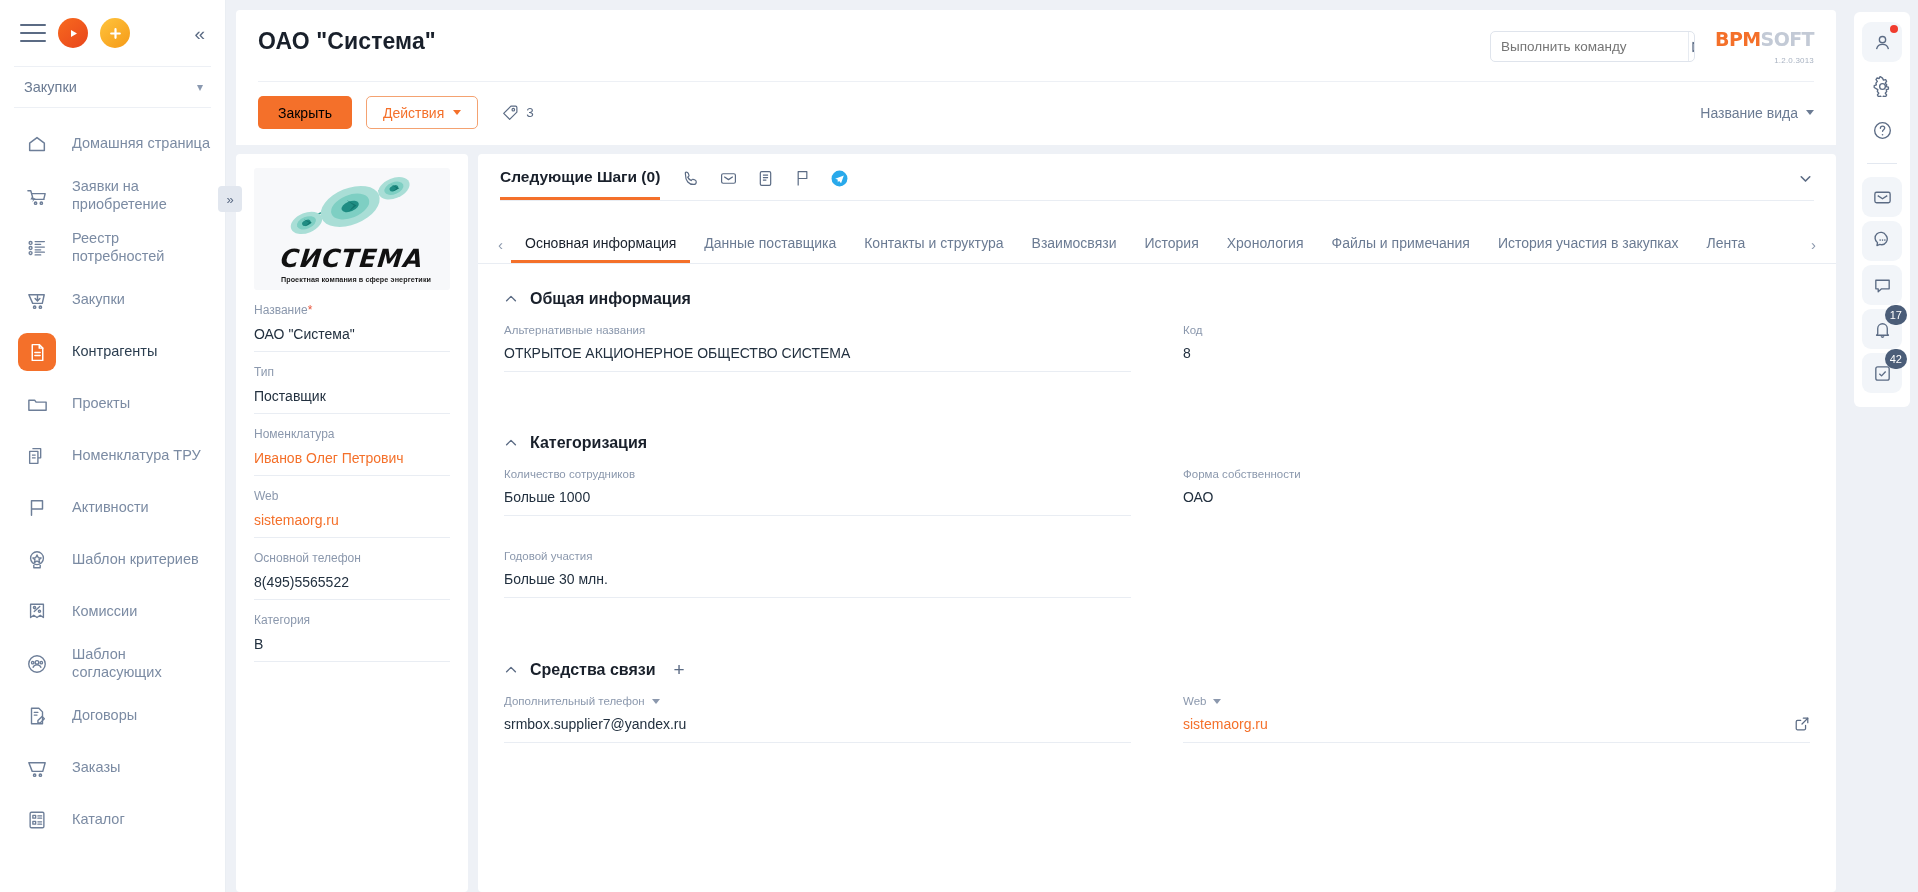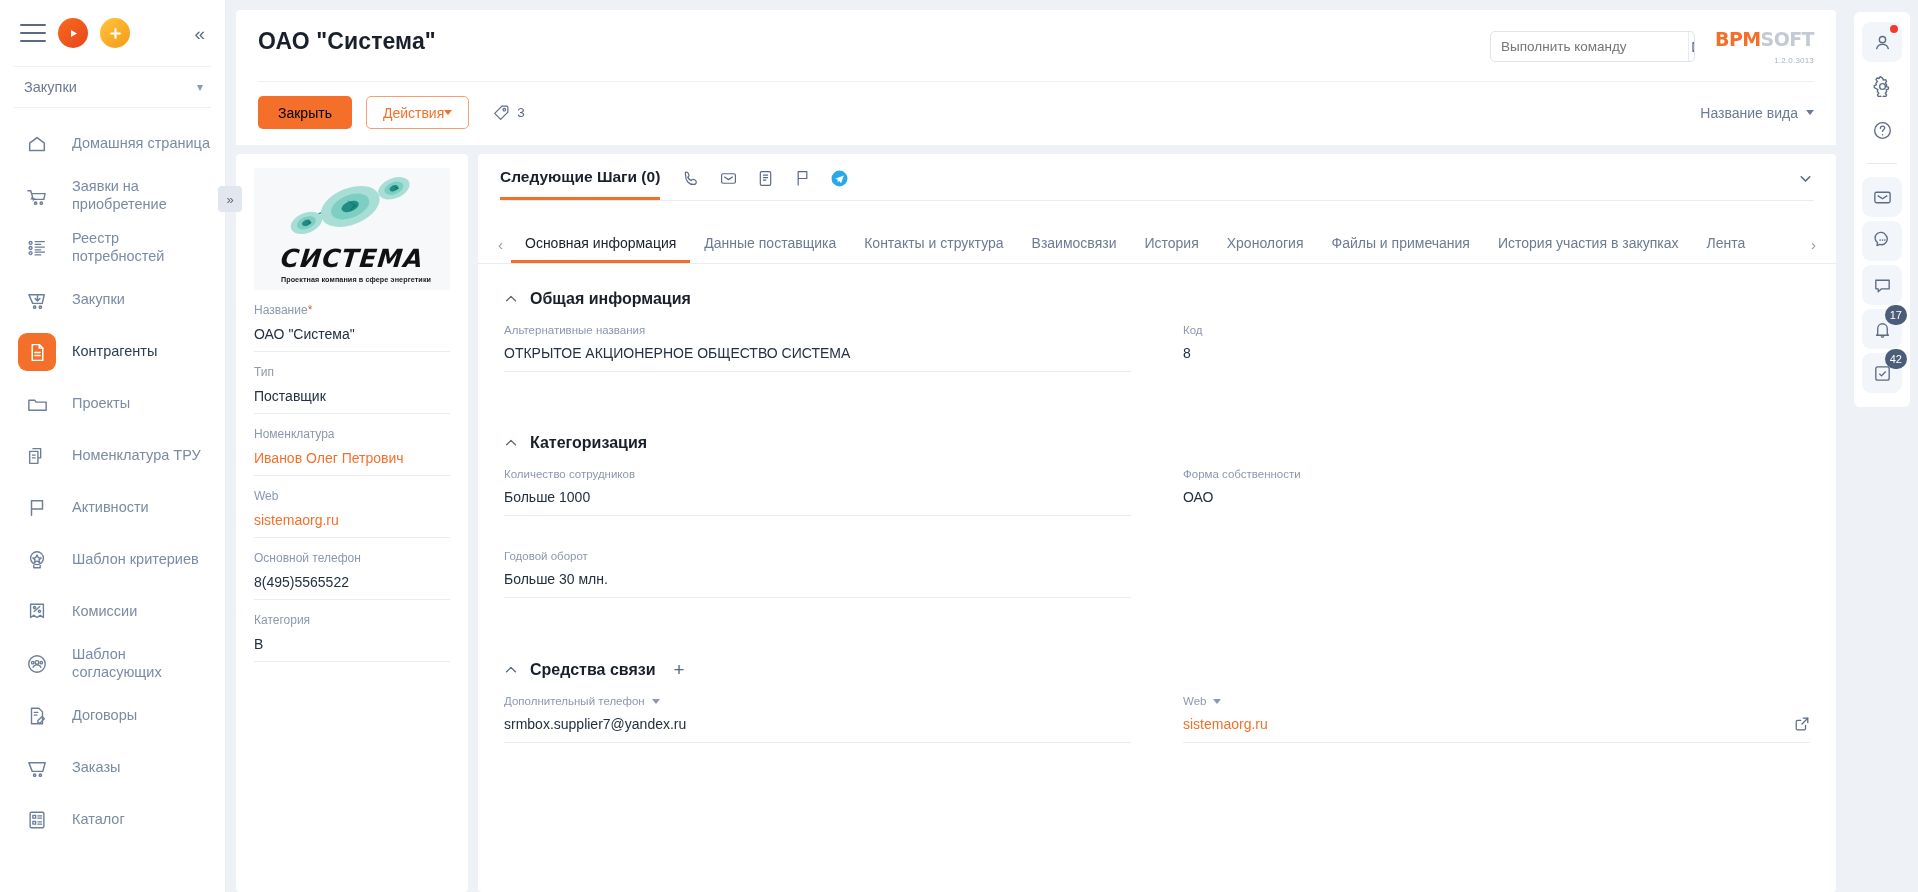--- a/index.html
+++ b/index.html
@@ -74,21 +74,21 @@
   .brand-ver { font-size: 8px; color: #a9b3c2; margin-top: 6px; letter-spacing: .2px; }
 
   .hdr-sep { height: 1px; background: #edf0f5; }
   .hdr-row2 { display: flex; align-items: center; padding: 14px 0 16px 0; gap: 14px; }
   .btn-primary {
     background: #f4702a; color: #000000; border: 0; border-radius: 5px;
     height: 33px; padding: 0 20px; font-size: 14px; cursor: pointer; font-family: "Liberation Sans", sans-serif;
   }
   .btn-outline {
     background: #fff; color: #f4702a; border: 1px solid #f4a271; border-radius: 5px;
-    height: 33px; padding: 0 16px; font-size: 14px; cursor: pointer; display: flex; align-items: center; 
+    height: 33px; padding: 0 16px; font-size: 14px; cursor: pointer; display: flex; align-items: center; gap: 9px;
     font-family: "Liberation Sans", sans-serif;
   }
   .caret-d { width: 0; height: 0; border-left: 4.5px solid transparent; border-right: 4.5px solid transparent; border-top: 5px solid currentColor; }
   .tagcount { display: flex; align-items: center; gap: 7px; color: #5b6b84; font-size: 13.5px; margin-left: 10px; cursor: pointer; }
   .hdr-view { margin-left: auto; display: flex; align-items: center; gap: 8px; color: #6b7b93; font-size: 14px; cursor: pointer; }
 
   
   .body-split { display: flex; gap: 10px; flex: 1; min-height: 0; padding-top: 9px; }
   .left-card { width: 232px; flex: 0 0 232px; background: #fff; border-radius: 4px; padding: 14px 18px 0 18px; overflow: hidden; }
   .logo-box { height: 122px; background: #f7f8fa; border-radius: 3px; display: flex; flex-direction: column; align-items: center; justify-content: flex-end; padding-bottom: 6px; position: relative; overflow: hidden; }
@@ -544,21 +544,21 @@
               <div class="c-fld">
                 <div class="c-label">Форма собственности</div>
                 <div class="c-val noline">ОАО</div>
               </div>
             </div>
           </div>
           <div class="spacer-md"></div>
           <div class="grid2">
             <div class="col">
               <div class="c-fld">
-                <div class="c-label">Годовой оборот</div>
+                <div class="c-label">Годовой участия</div>
                 <div class="c-val">Больше 30 млн.</div>
               </div>
             </div>
             <div class="col"></div>
           </div>
 
           <div class="spacer-lg"></div>
 
           <div class="sec-head">
             <span class="sec-chev">

